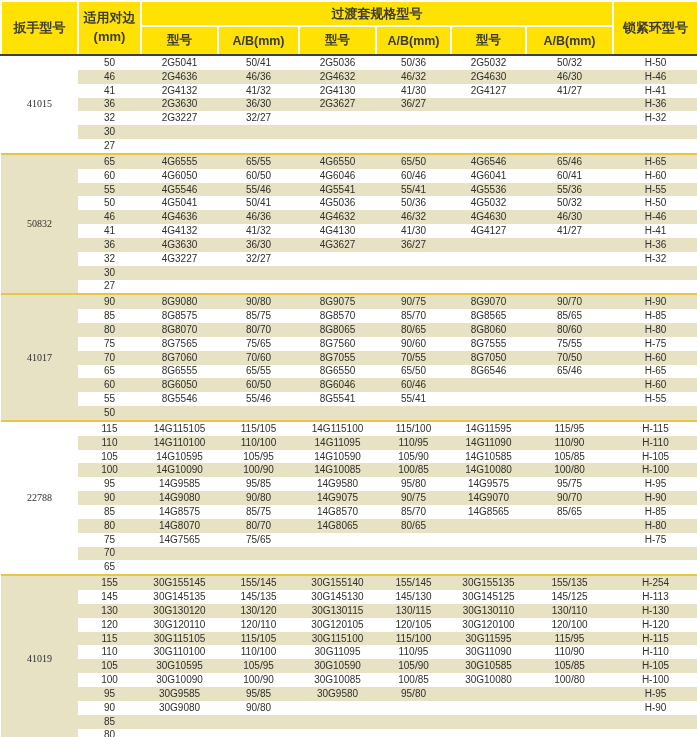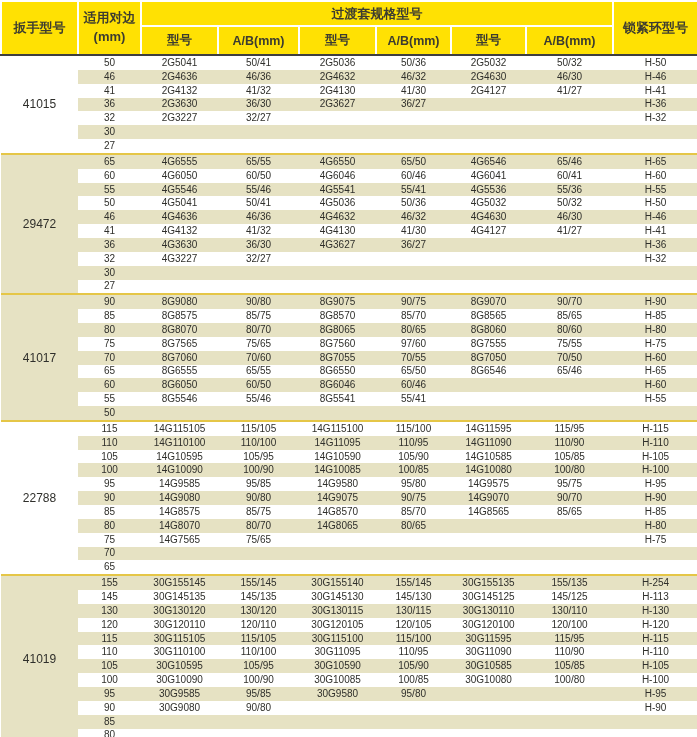--- a/index.html
+++ b/index.html
@@ -39,21 +39,21 @@
     text-align:center;
     vertical-align:middle;
     padding:0;
     height:13.85px;
     line-height:1;
     white-space:nowrap;
     overflow:hidden;
   }
   tbody tr.alt{background:var(--band);}
   tbody.sec + tbody.sec tr:first-child td{border-top:2px solid var(--separator);}
-  td.model-cell{font-size:12px;color:var(--cell-text);}
+  td.model-cell{font-size:10px;color:var(--cell-text);font-family:Liberation Serif, serif;}
 </style>
 </head>
 <body>
 
 <table>
   <colgroup>
     <col style="width:77px">
       <col style="width:63px">
     <col style="width:77px">
       <col style="width:81px">
@@ -150,21 +150,21 @@
         <td></td>
         <td></td>
         <td></td>
         <td></td>
         <td></td>
         <td></td>
       </tr>
     </tbody>
     <tbody class="sec">
       <tr class="alt">
-        <td rowspan="10" class="model-cell">29472</td>
+        <td rowspan="10" class="model-cell">50832</td>
         <td>65</td>
         <td>4G6555</td>
         <td>65/55</td>
         <td>4G6550</td>
         <td>65/50</td>
         <td>4G6546</td>
         <td>65/46</td>
         <td>H-65</td>
       </tr>
       <tr>
@@ -288,21 +288,21 @@
         <td>80/65</td>
         <td>8G8060</td>
         <td>80/60</td>
         <td>H-80</td>
       </tr>
       <tr>
         <td>75</td>
         <td>8G7565</td>
         <td>75/65</td>
         <td>8G7560</td>
-        <td>97/60</td>
+        <td>90/60</td>
         <td>8G7555</td>
         <td>75/55</td>
         <td>H-75</td>
       </tr>
       <tr class="alt">
         <td>70</td>
         <td>8G7060</td>
         <td>70/60</td>
         <td>8G7055</td>
         <td>70/55</td>

